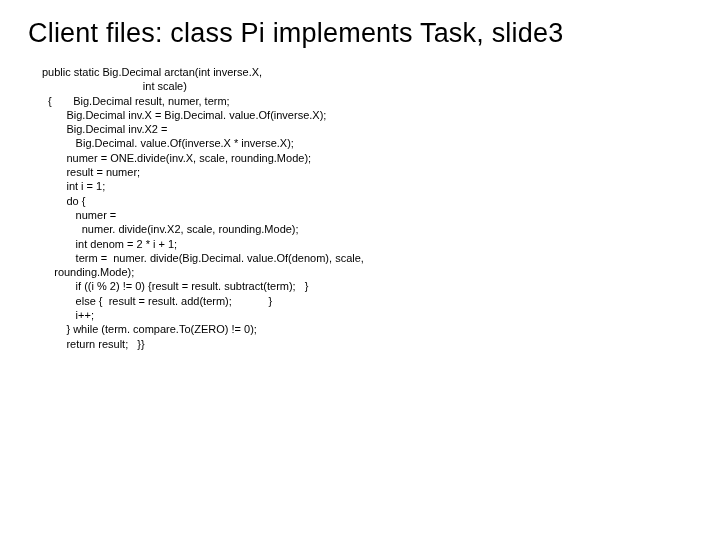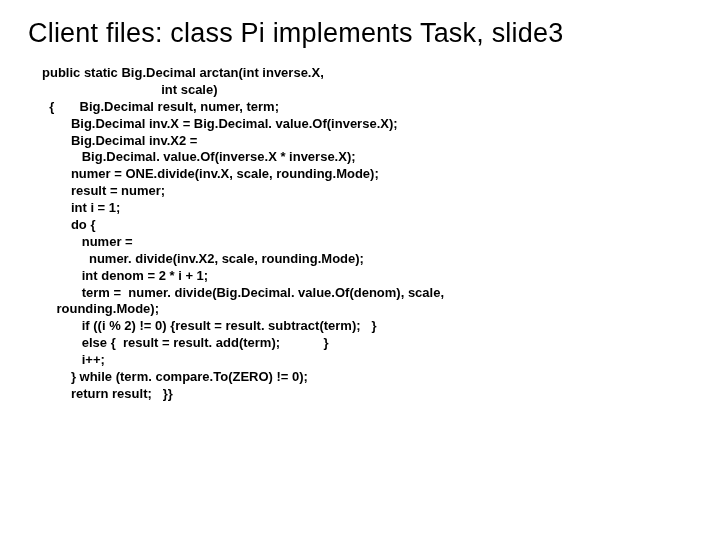--- a/index.html
+++ b/index.html
@@ -19,23 +19,23 @@
     padding: 18px 28px 0 28px;
   }
   .title {
     font-size: 27px;
     font-weight: 400;
     margin: 0 0 16px 0;
     letter-spacing: 0.2px;
   }
   .code {
     font-family: Arial, Helvetica, sans-serif;
-    font-size: 13px;
+    font-size: 11px;
     line-height: 1.3;
-    font-weight: 700;
+    font-weight: 400;
     white-space: pre;
     padding-left: 14px;
   }
 </style>
 </head>
 <body>
 
 <div class="slide">
   <h1 class="title">Client files: class Pi implements Task, slide3</h1>
   <div class="code">public static Big.Decimal arctan(int inverse.X,

